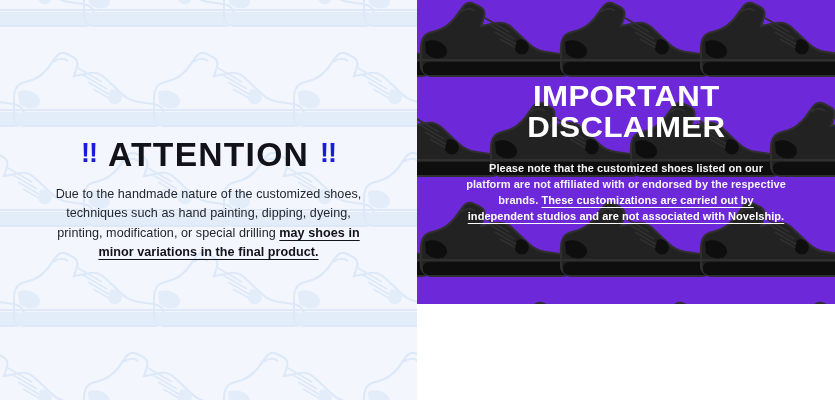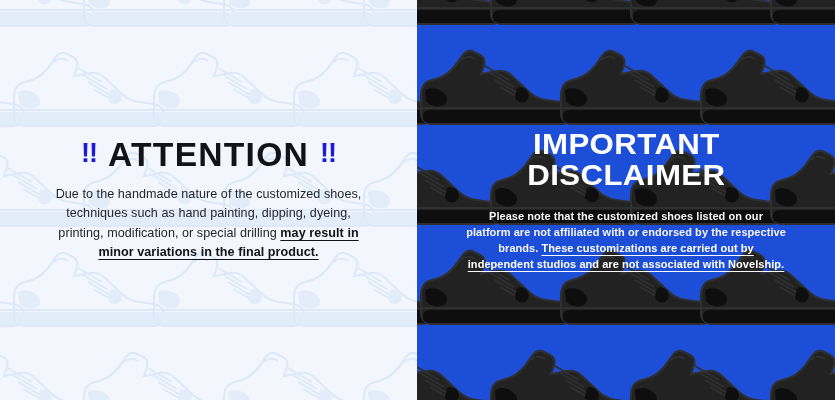--- a/index.html
+++ b/index.html
@@ -26,22 +26,22 @@
     height: 400px;
     background-color: #f3f7fd;
     overflow: hidden;
     flex: 0 0 417px;
   }
 
   
   .panel-right {
     position: relative;
     width: 418px;
-    height: 400px;
-    background-color: #1d4ed8;
+    height: 304px;
+    background-color: #6d28d9;
     overflow: hidden;
     flex: 0 0 418px;
   }
 
   .pattern-layer {
     position: absolute;
     inset: 0;
     width: 100%;
     height: 100%;
     pointer-events: none;
@@ -192,21 +192,21 @@
     </svg>
 
     <div class="content">
 
       <h1 class="headline-left">
         <span class="bangs">!!</span>
         <span class="hl-text">ATTENTION</span>
         <span class="bangs">!!</span>
       </h1>
 
-      <p class="body-left"><span>Due to the handmade nature of the customized shoes, techniques such as hand painting, dipping, dyeing, printing, modification, or special drilling </span><span class="emph">may result in minor variations in the final product.</span></p>
+      <p class="body-left"><span>Due to the handmade nature of the customized shoes, techniques such as hand painting, dipping, dyeing, printing, modification, or special drilling </span><span class="emph">may shoes in minor variations in the final product.</span></p>
 
     </div>
   </section>
 
   <section class="panel-right">
 
     <svg class="pattern-layer" viewBox="0 0 418 400" preserveAspectRatio="xMidYMid slice" aria-hidden="true">
       <defs>
         <g id="sneaker-dark">
           <path d="M4 46 C4 38 6 33 12 31 L22 28 C28 26 33 22 38 16 L46 5 C49 1 53 0 57 2 L63 5 C67 7 68 11 67 15 L64 24 L80 21 C86 20 91 22 95 26 L112 42 C116 46 122 49 129 50 L143 52 C150 53 154 57 154 63 L154 66 C154 71 150 74 144 74 L16 74 C9 74 4 70 4 63 Z" fill="#222222" stroke="#2f2f2f" stroke-width="2.2"></path>

